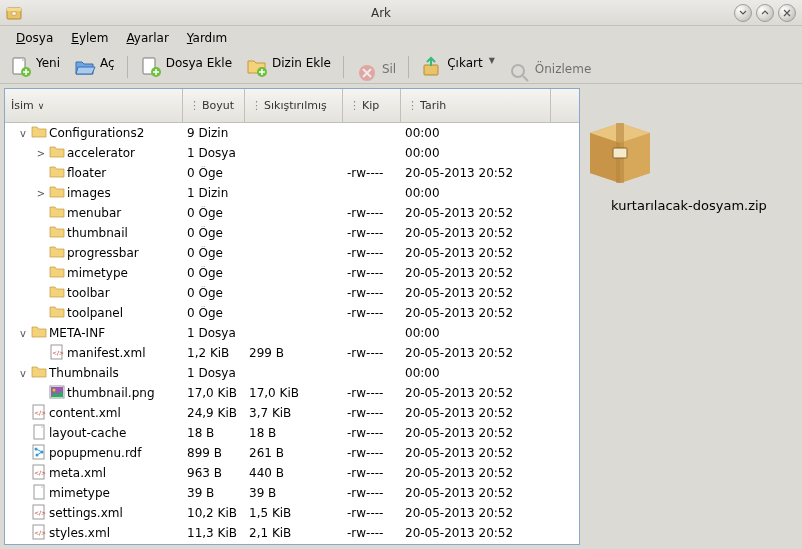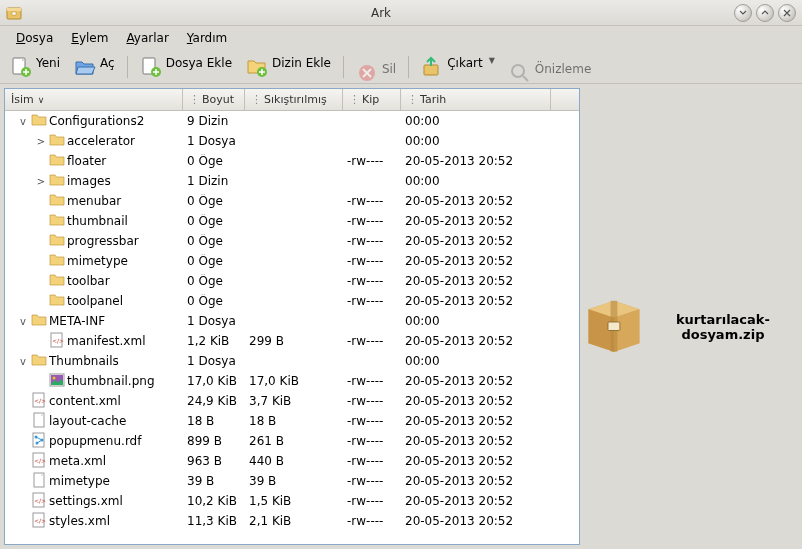--- a/index.html
+++ b/index.html
@@ -55,29 +55,28 @@
 }
 .listpanel {
   flex: 0 0 576px;
   border: 1px solid #8aa9c8;
   background: #fff;
   display: flex; flex-direction: column;
   overflow: hidden;
 }
 .sidepanel {
   flex: 1;
-  display: flex; flex-direction: row; align-items: center; justify-content: flex-start;
+  display: flex; flex-direction: column; justify-content: flex-start;
   padding-top: 20px;
-  font-weight: bold;
 }
 .archiveicon { width: 80px; height: 80px; margin-bottom: 10px; }
 .archivename { font-size: 13px; color: #000; text-align:center;}
 
 .colhead {
-  height: 22px; display: flex; background: linear-gradient(#f5f4f1,#e4e2dc);
+  height: 34px; display: flex; background: linear-gradient(#f5f4f1,#e4e2dc);
   border-bottom: 1px solid #c3c0ba;
   flex-shrink: 0;
 }
 .colhead .hc {
   display: flex; align-items: center; padding: 0 6px;
   border-right: 1px solid #c3c0ba; font-size: 11px; color: #333;
   position: relative;
 }
 .sorticon { font-size: 9px; margin-left: 4px; }
 

